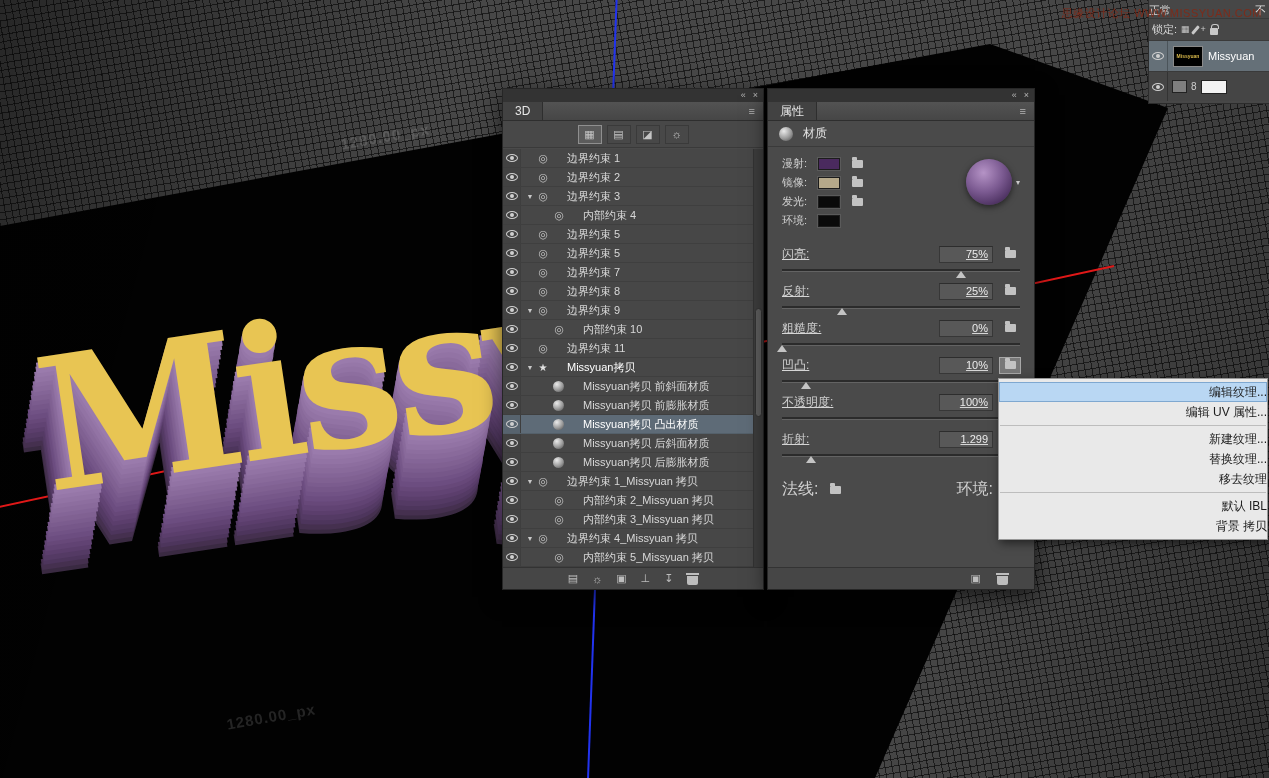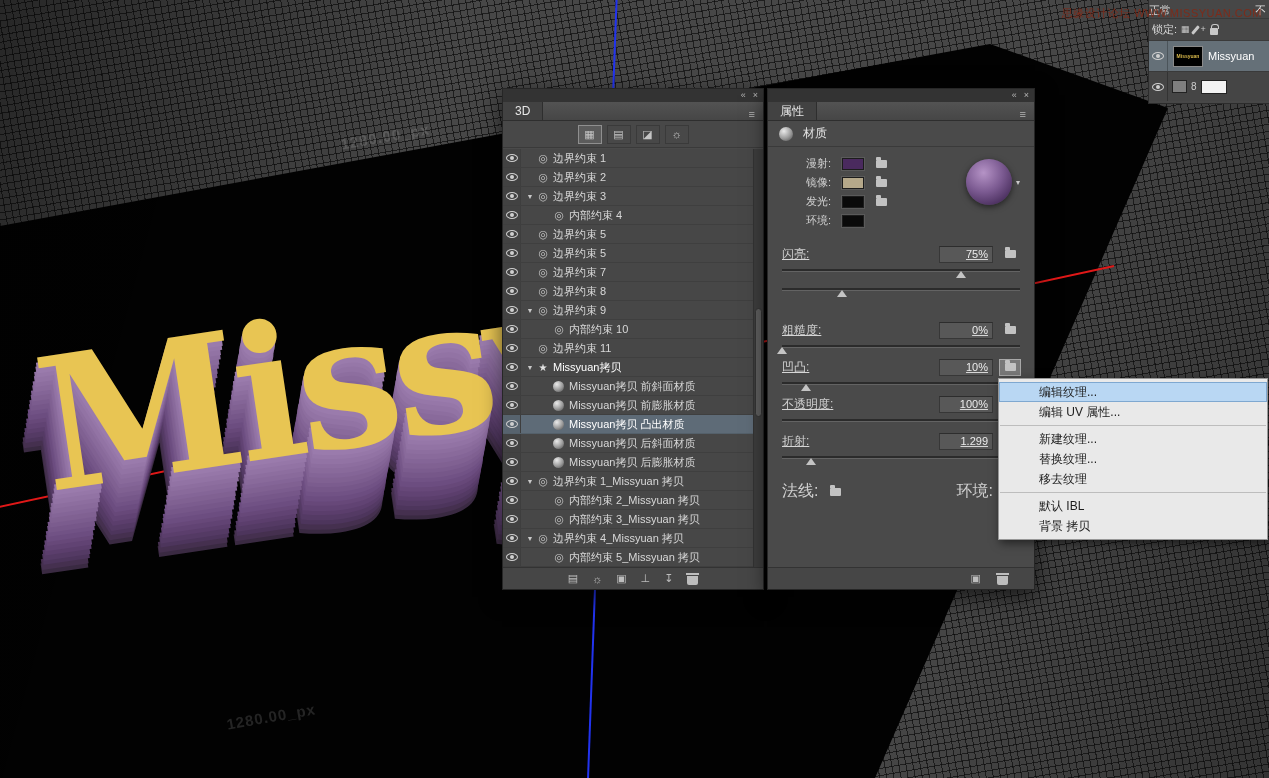--- a/index.html
+++ b/index.html
@@ -35,21 +35,21 @@
       -14px 41px #765789, -15px 45px #715285, -17px 50px #6c4d80, -18px 54px #674879,
       -20px 59px #614373, -21px 63px #5b3e6c, -23px 68px #543a64, -24px 72px #4d355c,
       -26px 77px #45304f, -27px 81px #3a2a42; }
 
   
   .panel { position:absolute; z-index:30; background:#4a4a4a; border:1px solid #262626;
     box-shadow:0 7px 20px rgba(0,0,0,.6); color:#d6d6d6; }
   .phead { height:13px; background:#333; display:flex; justify-content:flex-end; align-items:center;
     gap:7px; padding:0 5px; }
   .hic { color:#b5b5b5; font-size:9px; line-height:1; cursor:default; }
-  .ptabs { height:19px; background:linear-gradient(#535353,#464646); display:flex; align-items:flex-end;
+  .ptabs { height:19px; background:linear-gradient(#535353,#464646); display:flex; align-items:center;
     border-bottom:1px solid #2e2e2e; }
   .ptab { padding:0 12px; height:100%; display:flex; align-items:center; background:#424242;
     border-right:1px solid #2e2e2e; color:#e6e6e6; font-size:12px; }
   .pmenu { margin-left:auto; padding:0 8px; color:#b5b5b5; font-size:11px; }
 
   
   .p3d { left:502px; top:88px; width:262px; height:502px; }
   .p3tools { height:27px; display:flex; align-items:center; justify-content:center; gap:5px;
     border-bottom:1px solid #3a3a3a; background:#484848; }
   .tbtn { width:24px; height:19px; display:flex; align-items:center; justify-content:center;
@@ -66,38 +66,38 @@
   .eye::after { content:""; position:absolute; left:50%; top:50%; width:4px; height:4px;
     margin:-2px 0 0 -2px; border-radius:50%; background:#cfcfcf; }
   .ind { width:3px; flex:0 0 auto; }
   .l1 .ind { width:19px; }
   .exp { width:12px; flex:0 0 12px; font-size:7px; color:#c9c9c9; text-align:center; }
   .ic { width:14px; flex:0 0 14px; text-align:center; font-size:11px; color:#c9c9c9; }
   .ic.star { font-size:10px; color:#e2e2e2; }
   .sphereic { width:11px; height:11px; flex:0 0 11px; border-radius:50%; margin:0 2px 0 1px;
     background:radial-gradient(circle at 35% 30%, #eaeaea, #9a9a9a 55%, #474747); }
   .sphereic.big { width:14px; height:14px; flex:0 0 14px; }
-  .lbl { margin-left:3px; font-size:11px; color:#d8d8d8; white-space:nowrap; overflow:hidden;text-align:right; }
+  .lbl { margin-left:17px; font-size:11px; color:#d8d8d8; white-space:nowrap; overflow:hidden;text-align:right; }
   .lbl.strong { color:#fff; }
   .sb { position:absolute; right:0; top:0; bottom:0; width:10px; background:#3d3d3d; border-left:1px solid #333; }
   .sbt { position:absolute; left:1px; right:1px; top:38%; height:26%; background:#5e5e5e;
     border:1px solid #333; border-radius:4px; }
   .p3foot { position:absolute; bottom:0; left:0; right:0; height:22px; border-top:1px solid #333;
     background:#464646; display:flex; align-items:center; justify-content:center; gap:14px; }
   .fic { color:#bdbdbd; font-size:11px; display:flex; align-items:center; }
   .trash { width:11px; height:12px; position:relative; display:inline-block; }
   .trash::before { content:""; position:absolute; left:0; right:0; top:3px; bottom:0;
     background:#bdbdbd; border-radius:0 0 2px 2px; }
   .trash::after { content:""; position:absolute; left:-1px; right:-1px; top:0; height:2px; background:#bdbdbd; }
 
   
   .pprops { left:767px; top:88px; width:268px; height:502px; }
   .mathead { height:26px; display:flex; align-items:center; gap:8px; padding:0 10px;
     border-bottom:1px solid #3a3a3a; font-size:12px; color:#e2e2e2; }
-  .texblock { position:relative; padding:7px 0 0 14px; height:84px;margin-left:24px; }
+  .texblock { position:relative; padding:7px 0 0 14px; height:84px; }
   .texrow { display:flex; align-items:center; height:19px; }
   .tlabel { width:36px; font-size:11px; color:#d0d0d0; }
   .sw { width:22px; height:12px; border:1px solid #1c1c1c; outline:1px solid #5a5a5a; }
   .sw0 { background:#4a2a5e; } .sw1 { background:#b5a88a; } .sw2 { background:#0a0a0a; } .sw3 { background:#0a0a0a; }
   .fbtn { margin-left:7px; width:20px; height:15px; display:flex; align-items:center; justify-content:center; }
   .fbtn.lit { background:#787878; outline:1px solid #a8a8a8; }
   .fold { width:11px; height:8px; background:#c2c2c2; border-radius:1px; position:relative; }
   .fold::before { content:""; position:absolute; top:-3px; left:0; width:5px; height:3px;
     background:#c2c2c2; border-radius:1px 1px 0 0; }
   .ballbox { position:absolute; right:14px; top:12px; display:flex; align-items:center; }
@@ -118,21 +118,21 @@
   .thumb { position:absolute; top:6px; width:0; height:0; border-left:5px solid transparent;
     border-right:5px solid transparent; border-bottom:7px solid #c4c4c4; transform:translateX(-5px); }
   .nrow { display:flex; align-items:center; padding:0 14px; margin-top:12px; font-size:16px; color:#d0d0d0; }
   .nrow .gap { margin-left:auto; }
   .pfoot { position:absolute; bottom:0; left:0; right:0; height:22px; border-top:1px solid #333;
     background:#464646; display:flex; align-items:center; justify-content:flex-end; gap:16px; padding-right:26px; }
 
   
   .cmenu { position:absolute; left:998px; top:378px; width:270px; z-index:50; background:#e9e9e9;
     border:1px solid #979797; box-shadow:2px 3px 9px rgba(0,0,0,.55); padding:3px 0; }
-  .mi { height:20px; line-height:20px; padding-left:40px; font-size:12px; color:#1c1c1c; white-space:nowrap; }
+  .mi { height:20px; line-height:20px; padding-left:40px; font-size:12px; color:#1c1c1c; white-space:nowrap;text-align:right; }
   .mi.hl { background:#b9d7f3; outline:1px solid #7fa8d0; outline-offset:-1px; }
   .msep { height:1px; background:#bdbdbd; margin:3px 1px; }
 
   
   .layers { position:absolute; left:1148px; top:0; width:121px; height:104px; z-index:40;
     background:#474747; border-left:1px solid #2c2c2c; border-bottom:1px solid #2c2c2c;
     overflow:hidden; font-size:11px; color:#ddd; }
   .lrow1 { height:19px; display:flex; align-items:flex-end; padding:0 3px; border-bottom:1px solid #3a3a3a; }
   .lrow1 .blend { margin-left:-3px; }
   .lrow1 .opac { margin-left:auto; }
@@ -456,20 +456,27 @@
           <span class="sl-val">75%</span>
           <span class="fbtn">
               <i class="fold"></i>
             </span>
         </div>
         <div class="track">
           <i class="thumb" style="left: 75%;"></i>
         </div>
       </div>
       <div class="sl">
+        <div class="sl-top">
+          <span class="sl-label">反射:</span>
+          <span class="sl-val">25%</span>
+          <span class="fbtn">
+              <i class="fold"></i>
+            </span>
+        </div>
         <div class="track">
           <i class="thumb" style="left: 25%;"></i>
         </div>
       </div>
       <div class="sl">
         <div class="sl-top">
           <span class="sl-label">粗糙度:</span>
           <span class="sl-val">0%</span>
           <span class="fbtn">
               <i class="fold"></i>

